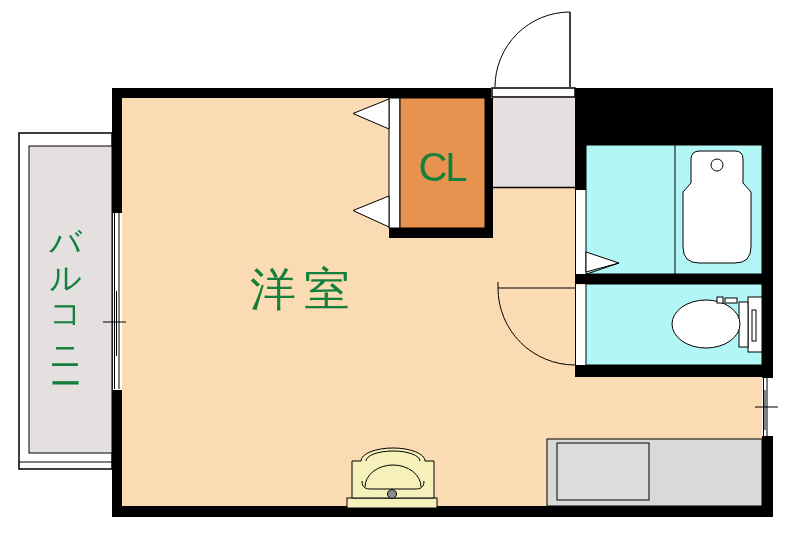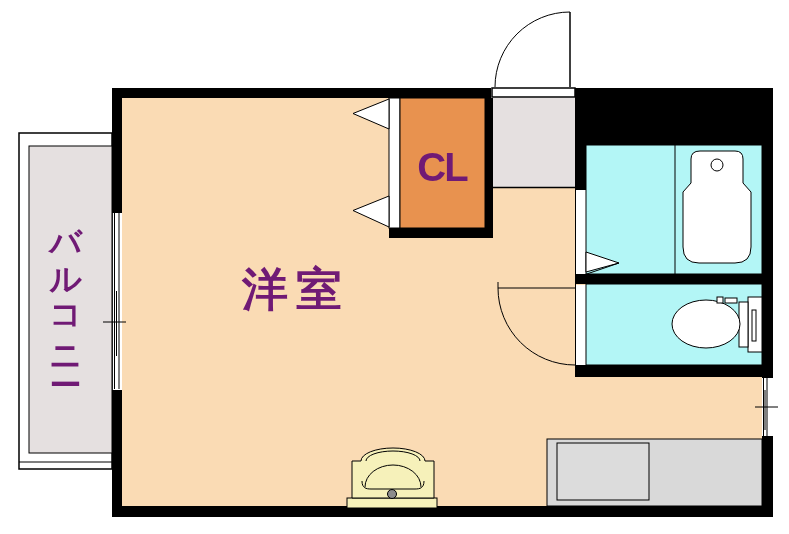--- a/index.html
+++ b/index.html
@@ -6,28 +6,28 @@
   .stage{
     position:relative;
     width:789px;height:534px;
     background:#fff;
     overflow:hidden;
     font-family:"Liberation Sans", sans-serif;
   }
   .stage svg{position:absolute;left:0;top:0;}
   .plan-label{
     position:absolute;
-    color:#701a75;
-    font-weight:bold;
+    color:#15803d;
+    font-weight:normal;
     line-height:1;
     white-space:nowrap;
     user-select:none;
   }
   .label-room{
-    left:242px;top:266px;
+    left:250px;top:266px;
     font-size:46px;
     letter-spacing:8px;
   }
   .label-closet{
     left:414px;top:147px;
     width:56px;
     text-align:center;
     font-size:40px;
     letter-spacing:-2px;
   }

